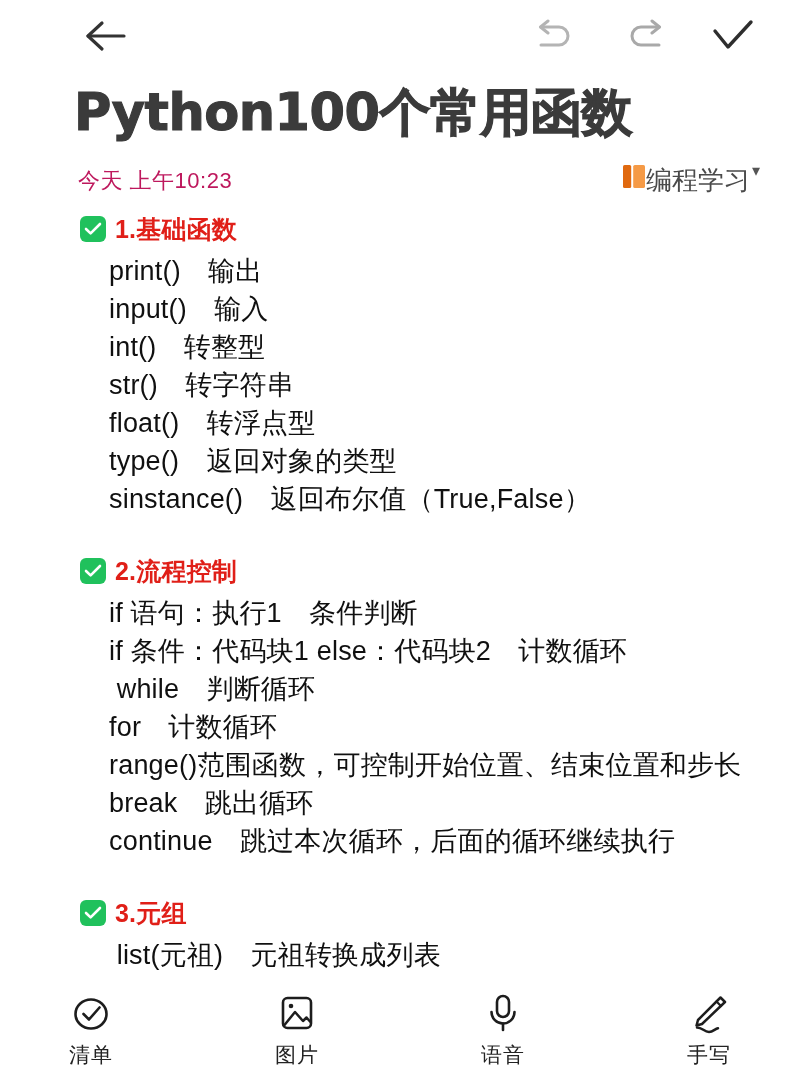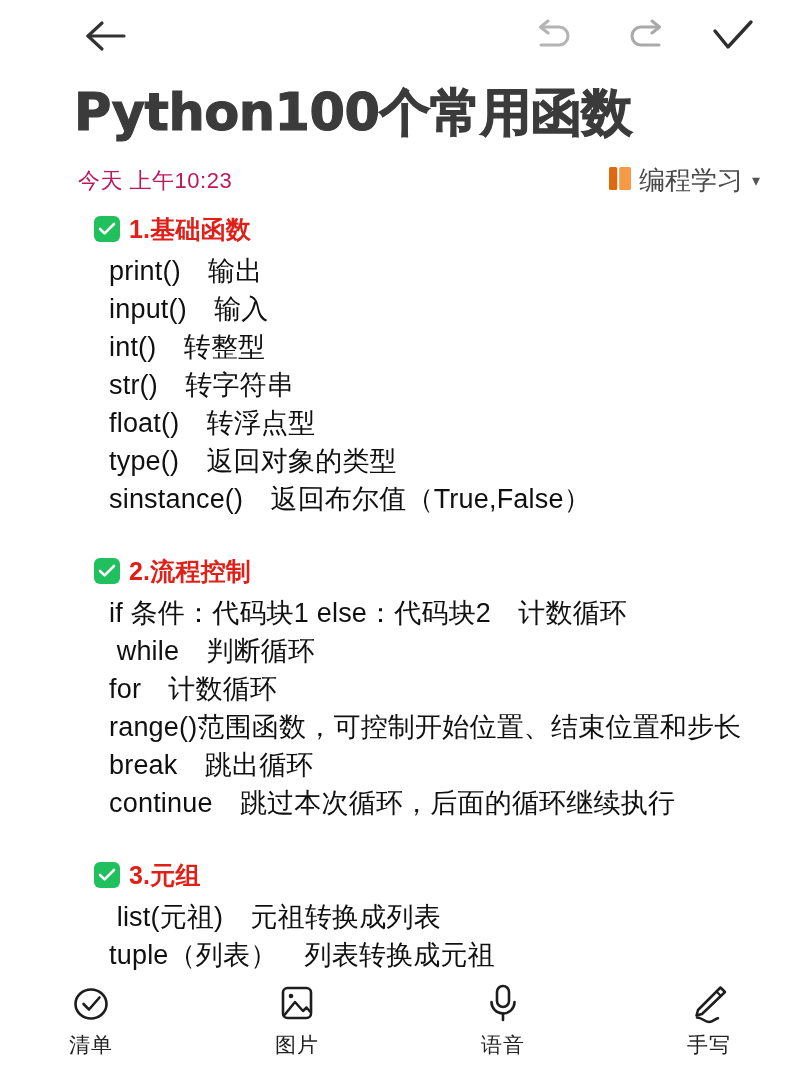--- a/index.html
+++ b/index.html
@@ -58,22 +58,21 @@
     padding: 13px 40px 0 78px;
   }
   .meta-date {
     font-size: 22px;
     color: #be185d;
     letter-spacing: 0.5px;
   }
   .meta-row .spacer { flex: 1 1 auto; }
   .notebook {
     display: flex;
-    align-items: center;
-    gap: 7px;
+    align-items: flex-start;
   }
   .notebook-name {
     font-size: 26px;
     color: #4a4a4a;
   }
   .caret {
     font-size: 16px;
     color: #555;
     margin-left: 2px;
     line-height: 1;
@@ -81,21 +80,21 @@
 
   
   .note-body {
     padding: 14px 20px 0 78px;
   }
   .section { margin-bottom: 0; }
   .sec-head {
     display: flex;
     align-items: center;
     gap: 9px;
-    margin: 0 0 6px 16px;
+    margin: 0 0 6px 2px;
     height: 34px;
   }
   .checkbox {
     width: 26px;
     height: 26px;
     border-radius: 6px;
     background: #20c15c;
     display: flex;
     align-items: center;
     justify-content: center;
@@ -118,21 +117,21 @@
   .gap { height: 36px; }
 
   
   .bottombar {
     position: absolute;
     left: 0;
     right: 0;
     bottom: 0;
     height: 94px;
     display: flex;
-    align-items: flex-start;
+    align-items: flex-end;
     padding-top: 8px;
     box-sizing: border-box;
     background: #ffffff;
     gap: 24px;
   }
   .tool {
     flex: 1 1 0;
     display: flex;
     flex-direction: column;
     align-items: center;
@@ -228,20 +227,21 @@
 
   <div class="section">
     <div class="sec-head">
       <span class="checkbox">
         <svg width="18" height="14" viewBox="0 0 18 14" fill="none">
           <path d="M2 7 L6.6 11.4 L16 2" stroke="#ffffff" stroke-width="2.6" stroke-linecap="round" stroke-linejoin="round" fill="none"></path>
         </svg>
       </span>
       <span class="sec-title">2.流程控制</span>
     </div>
+    <div class="line">if 语句：执行1　条件判断</div>
     <div class="line">if 条件：代码块1 else：代码块2　计数循环</div>
     <div class="line"> while　判断循环</div>
     <div class="line">for　计数循环</div>
     <div class="line">range()范围函数，可控制开始位置、结束位置和步长</div>
     <div class="line">break　跳出循环</div>
     <div class="line">continue　跳过本次循环，后面的循环继续执行</div>
   </div>
 
   <div class="gap"></div>
 

